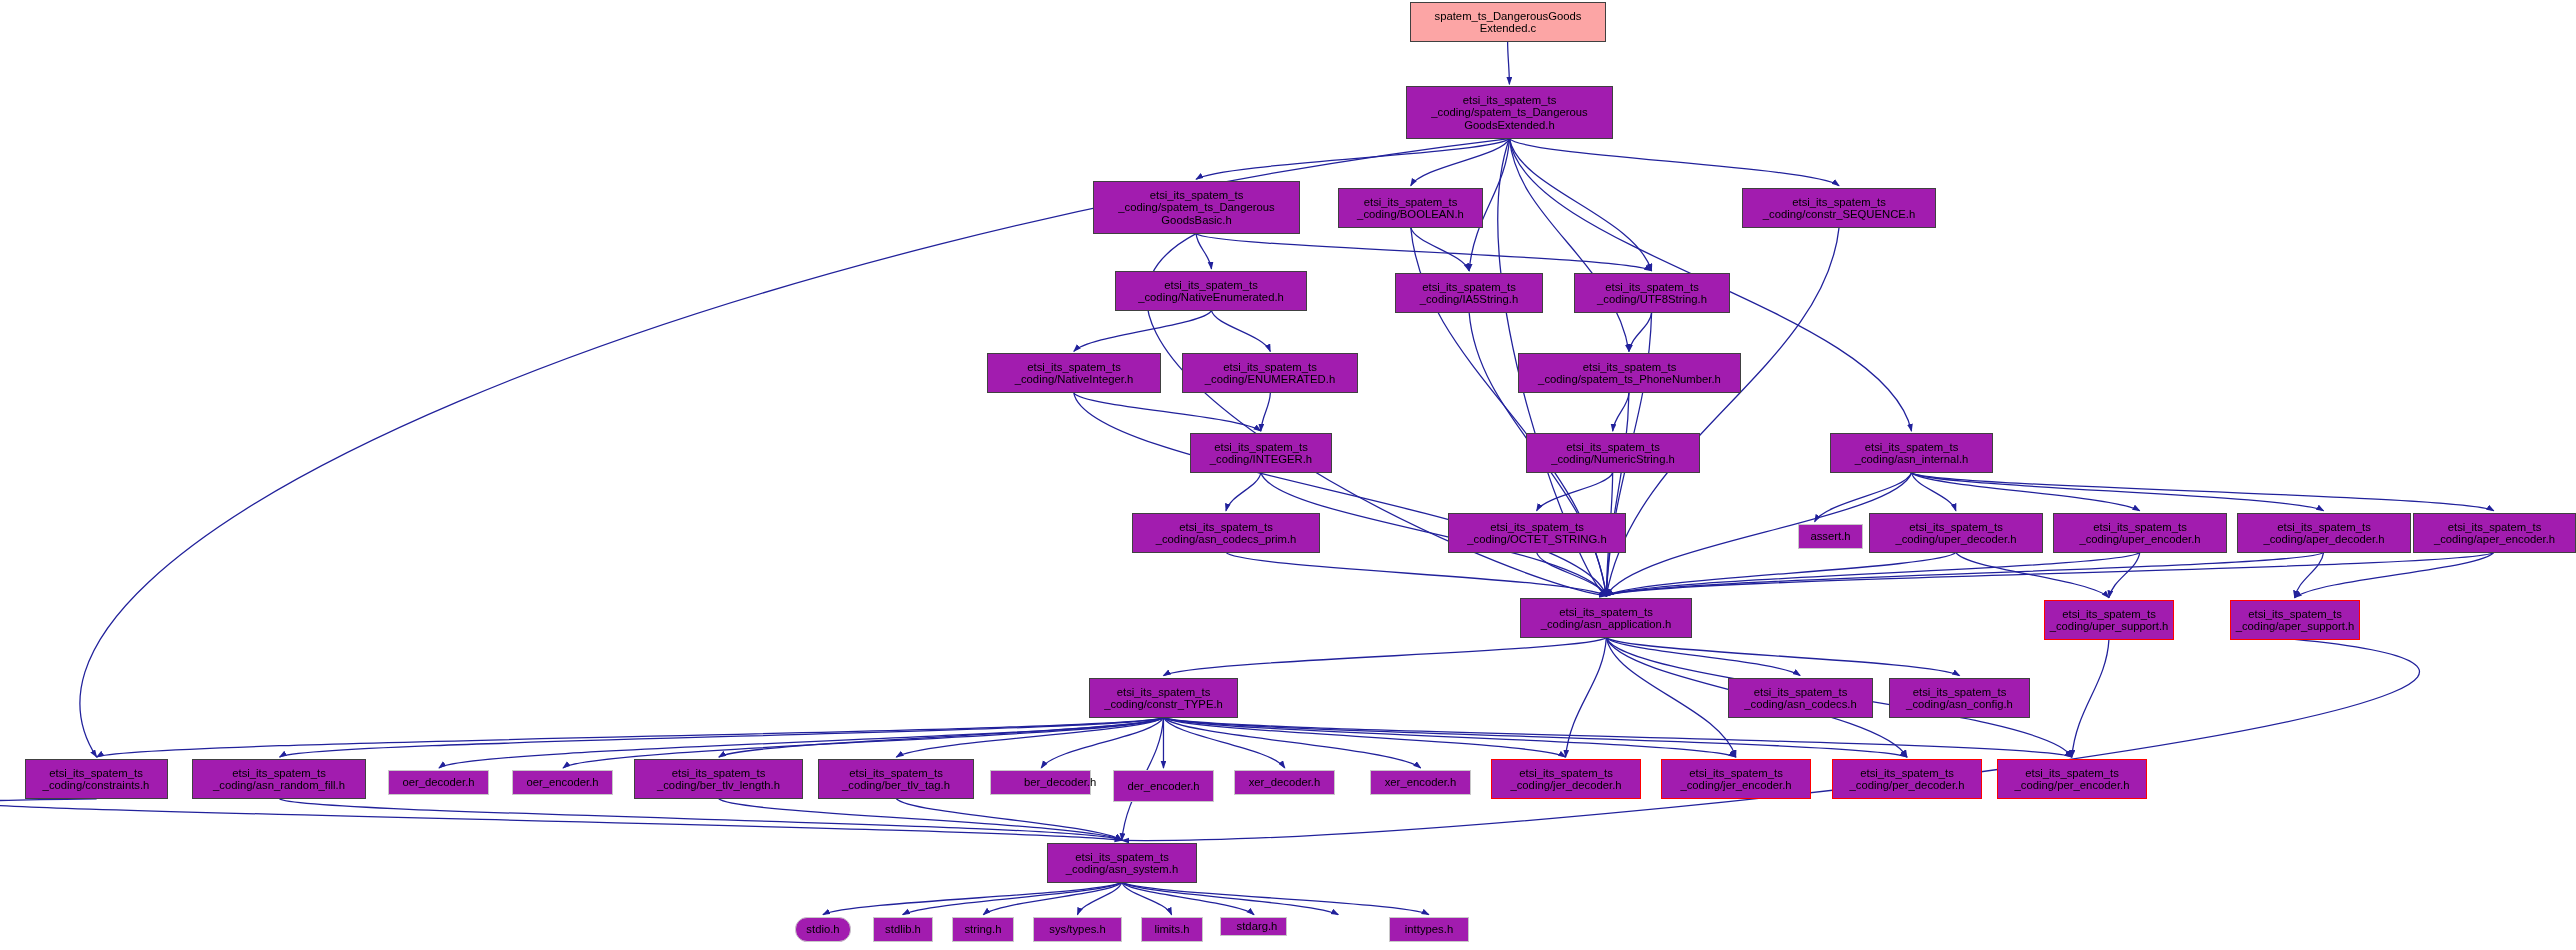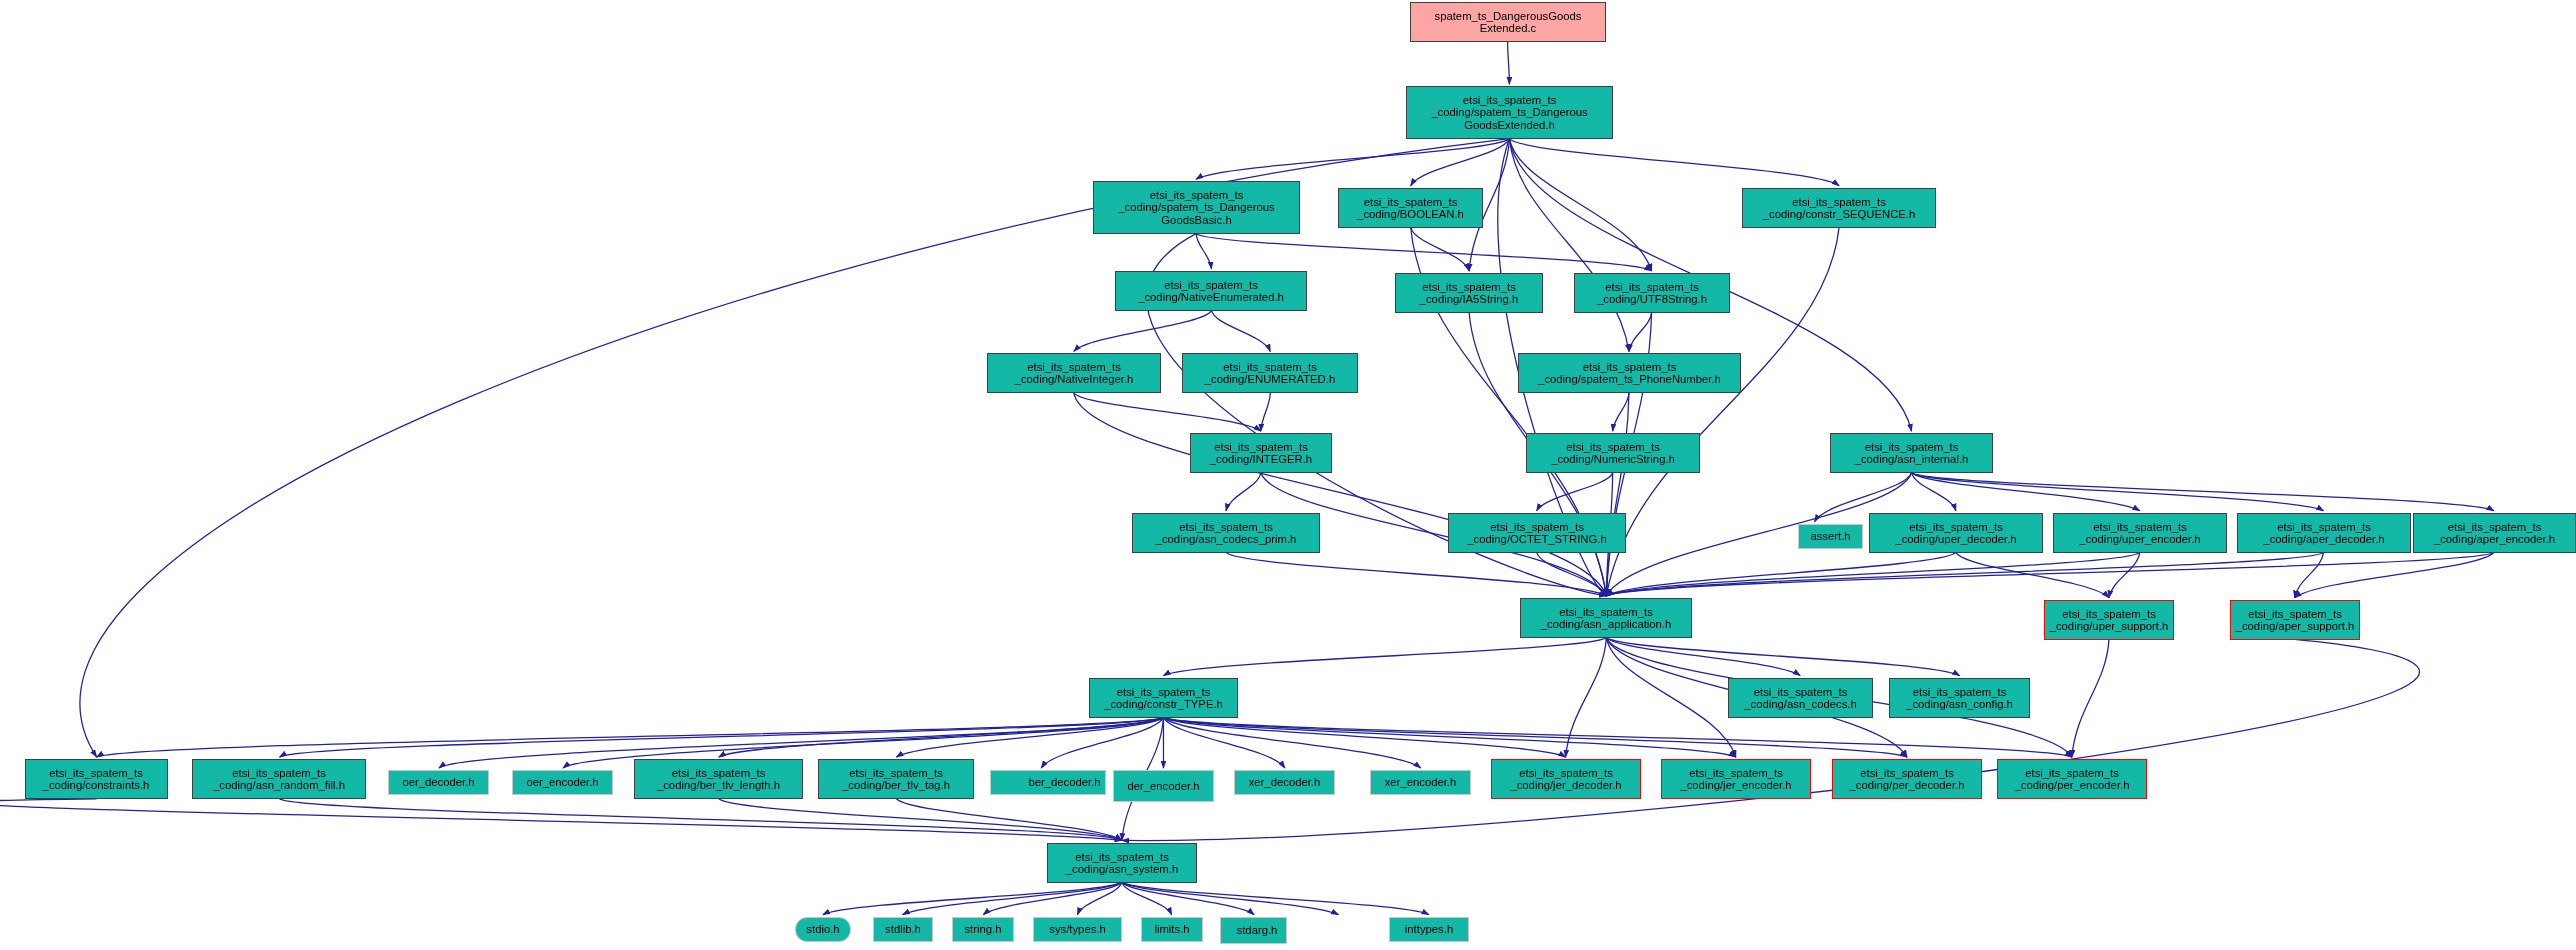--- a/index.html
+++ b/index.html
@@ -1,20 +1,20 @@
 <!DOCTYPE html>
 <html style="font-size:14.5px"><head>
 <meta charset="utf-8">
 <style>
   html,body{margin:0;padding:0;background:#ffffff;}
   body{font-family:"Liberation Sans","DejaVu Sans",sans-serif;}
   #graph-root{position:relative;width:2576px;height:950px;overflow:hidden;background:#fff;}
   svg.edge-layer{position:absolute;left:0;top:0;width:2576px;height:950px;pointer-events:none;}
   .node{position:absolute;box-sizing:border-box;display:flex;align-items:center;justify-content:center;
-        text-align:center;line-height:1.08;background:#14b8a6;}
+        text-align:center;line-height:1.08;background:#a21caf;}
   .node span{display:block;width:100%;padding:0 2.7px;white-space:pre-line;}
   .n-root{border:0.9px solid #404040;background:#fca5a5;}
   .n-hdr{border:0.9px solid #404040;}
   .n-sys{border:0.9px solid #c8c8c8;}
   .n-red{border:0.9px solid #ff0000;}
   .n-dark{border:1.8px solid #404040;}
 </style>
 </head>
 <body>
 
@@ -235,21 +235,21 @@
         <span>oer_encoder.h</span>
       </div>
       <div class="node n-dark" style="left: 634px; top: 759px; width: 169px; height: 40px; font-size: 11.3px;">
         <span>etsi_its_spatem_ts
 _coding/ber_tlv_length.h</span>
       </div>
       <div class="node n-dark" style="left: 818px; top: 759px; width: 156px; height: 40px; font-size: 11.3px;">
         <span>etsi_its_spatem_ts
 _coding/ber_tlv_tag.h</span>
       </div>
-      <div class="node n-sys" style="left: 990px; top: 770px; width: 116px; height: 25px; font-size: 11.3px; padding-left: 33px;">
+      <div class="node n-sys" style="left: 990px; top: 770px; width: 101px; height: 25px; font-size: 11.3px; padding-left: 33px;">
         <span>ber_decoder.h</span>
       </div>
       <div class="node n-sys" style="left: 1113px; top: 770px; width: 101px; height: 32px; font-size: 11.3px;">
         <span>der_encoder.h</span>
       </div>
       <div class="node n-sys" style="left: 1234px; top: 770px; width: 101px; height: 25px; font-size: 11.3px;">
         <span>xer_decoder.h</span>
       </div>
       <div class="node n-sys" style="left: 1370px; top: 770px; width: 101px; height: 25px; font-size: 11.3px;">
         <span>xer_encoder.h</span>
@@ -282,21 +282,21 @@
       </div>
       <div class="node n-sys" style="left: 952px; top: 917px; width: 62px; height: 25px; font-size: 11.3px;">
         <span>string.h</span>
       </div>
       <div class="node n-sys" style="left: 1033px; top: 917px; width: 89px; height: 25px; font-size: 11.3px;">
         <span>sys/types.h</span>
       </div>
       <div class="node n-sys" style="left: 1141px; top: 917px; width: 62px; height: 25px; font-size: 11.3px;">
         <span>limits.h</span>
       </div>
-      <div class="node n-sys" style="left: 1220px; top: 917px; width: 67px; height: 27px; font-size: 11.3px; padding-left: 7px;">
+      <div class="node n-sys" style="left: 1220px; top: 917px; width: 67px; height: 19px; font-size: 11.3px; padding-left: 7px;">
         <span>stdarg.h</span>
       </div>
       <div class="node n-sys" style="left: 1305px; top: 951px; width: 67px; height: 25px; font-size: 11.3px;">
         <span>stddef.h</span>
       </div>
       <div class="node n-sys" style="left: 1389px; top: 917px; width: 80px; height: 25px; font-size: 11.3px;">
         <span>inttypes.h</span>
       </div>
     </div>
 </div>

